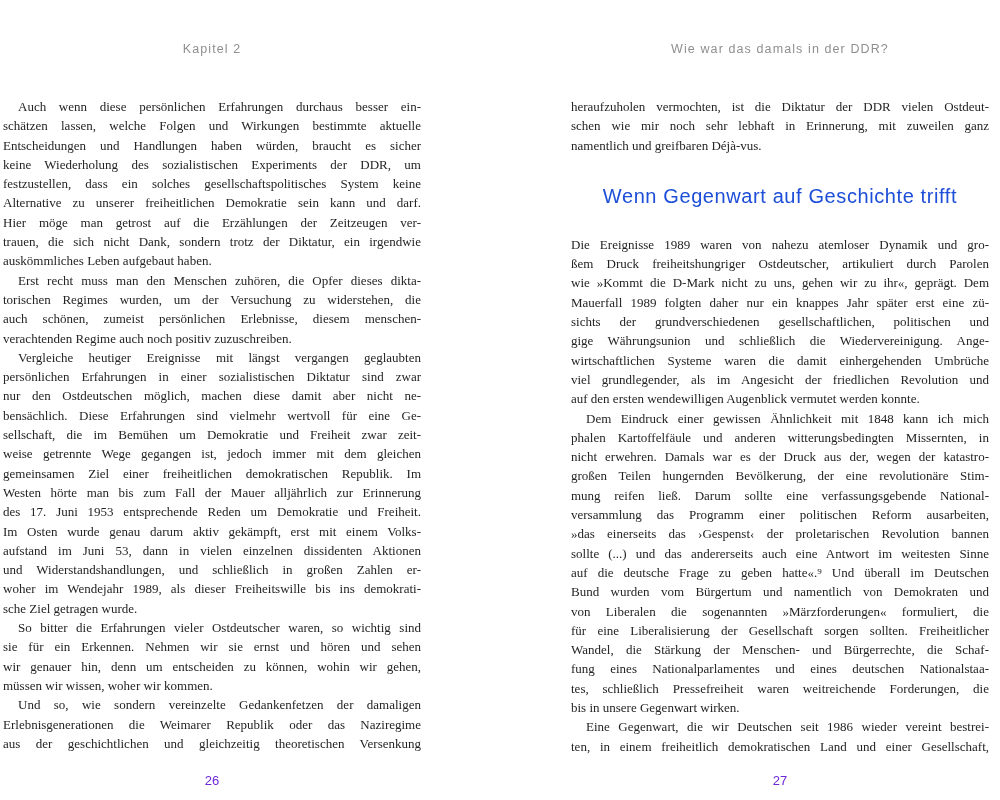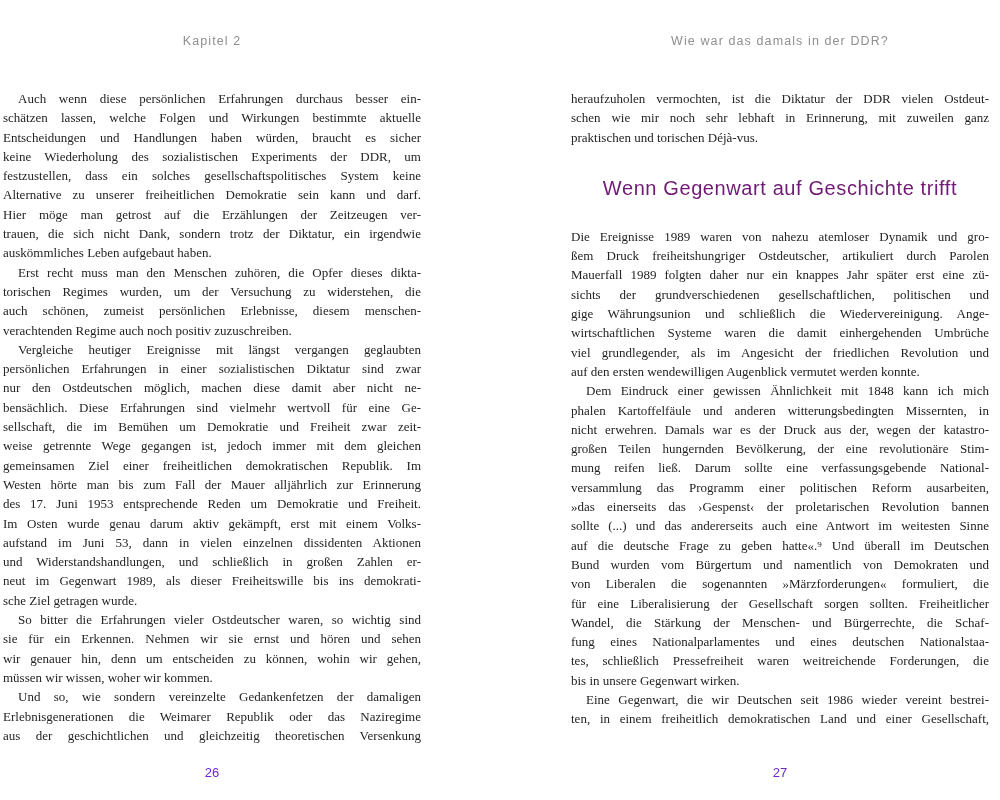--- a/index.html
+++ b/index.html
@@ -7,21 +7,21 @@
     padding: 0;
     background: #ffffff;
   }
   .spread {
     position: relative;
     width: 1000px;
     height: 800px;
     background: #ffffff;
     overflow: hidden;
   }
-  .page { position: absolute; top: 8px; height: 604px; }
+  .page { position: absolute; top: 16px; height: 604px; }
   .page.left  { left: 3px;   width: 418px; }
   .page.right { left: 571px; width: 418px; }
 
   .running-head {
     position: absolute;
     top: 26px;
     left: 0;
     width: 100%;
     text-align: center;
     font-family: "Liberation Sans", "DejaVu Sans", sans-serif;
@@ -52,21 +52,21 @@
   .line.indent   { text-indent: 15px; }
 
   .section-heading {
     margin-top: 28px;
     margin-bottom: 26px;
     text-align: center;
     font-family: "Liberation Sans", "DejaVu Sans", sans-serif;
     font-size: 20px;
     line-height: 26px;
     letter-spacing: 0.6px;
-    color: #701a75;
+    color: #1d4ed8;
     text-align-last: center;
   }
 
   .folio {
     position: absolute;
     top: 757px;
     left: 0;
     width: 100%;
     text-align: center;
     font-family: "Liberation Sans", "DejaVu Sans", sans-serif;
@@ -100,42 +100,43 @@
         <div class="line">nur den Ostdeutschen möglich, machen diese damit aber nicht ne-</div>
         <div class="line">bensächlich. Diese Erfahrungen sind vielmehr wertvoll für eine Ge-</div>
         <div class="line">sellschaft, die im Bemühen um Demokratie und Freiheit zwar zeit-</div>
         <div class="line">weise getrennte Wege gegangen ist, jedoch immer mit dem gleichen</div>
         <div class="line">gemeinsamen Ziel einer freiheitlichen demokratischen Republik. Im</div>
         <div class="line">Westen hörte man bis zum Fall der Mauer alljährlich zur Erinnerung</div>
         <div class="line">des 17. Juni 1953 entsprechende Reden um Demokratie und Freiheit.</div>
         <div class="line">Im Osten wurde genau darum aktiv gekämpft, erst mit einem Volks-</div>
         <div class="line">aufstand im Juni 53, dann in vielen einzelnen dissidenten Aktionen</div>
         <div class="line">und Widerstandshandlungen, und schließlich in großen Zahlen er-</div>
-        <div class="line">neut im Gegenwart 1989, als dieser Freiheitswille bis ins demokrati-</div>
+        <div class="line">woher im Wendejahr 1989, als dieser Freiheitswille bis ins demokrati-</div>
         <div class="line para-end">sche Ziel getragen wurde.</div>
         <div class="line indent">So bitter die Erfahrungen vieler Ostdeutscher waren, so wichtig sind</div>
         <div class="line">sie für ein Erkennen. Nehmen wir sie ernst und hören und sehen</div>
         <div class="line">wir genauer hin, denn um entscheiden zu können, wohin wir gehen,</div>
         <div class="line para-end">müssen wir wissen, woher wir kommen.</div>
         <div class="line indent">Und so, wie sondern vereinzelte Gedankenfetzen der damaligen</div>
         <div class="line">Erlebnisgenerationen die Weimarer Republik oder das Naziregime</div>
         <div class="line">aus der geschichtlichen und gleichzeitig theoretischen Versenkung</div>
       </div>
     <div class="folio">26</div>
   </section>
 
   <section class="page right">
     <div class="running-head">Wie war das damals in der DDR?</div>
     <div class="page-body">
         <div class="line">heraufzuholen vermochten, ist die Diktatur der DDR vielen Ostdeut-</div>
         <div class="line">schen wie mir noch sehr lebhaft in Erinnerung, mit zuweilen ganz</div>
-        <div class="line para-end">praktischen und torischen Déjà-vus.</div>
+        <div class="line para-end">namentlich und greifbaren Déjà-vus.</div>
         <div class="section-heading">Wenn Gegenwart auf Geschichte trifft</div>
         <div class="line">Die Ereignisse 1989 waren von nahezu atemloser Dynamik und gro-</div>
         <div class="line">ßem Druck freiheitshungriger Ostdeutscher, artikuliert durch Parolen</div>
+        <div class="line">wie »Kommt die D-Mark nicht zu uns, gehen wir zu ihr«, geprägt. Dem</div>
         <div class="line">Mauerfall 1989 folgten daher nur ein knappes Jahr später erst eine zü-</div>
         <div class="line">sichts der grundverschiedenen gesellschaftlichen, politischen und</div>
         <div class="line">gige Währungsunion und schließlich die Wiedervereinigung. Ange-</div>
         <div class="line">wirtschaftlichen Systeme waren die damit einhergehenden Umbrüche</div>
         <div class="line">viel grundlegender, als im Angesicht der friedlichen Revolution und</div>
         <div class="line para-end">auf den ersten wendewilligen Augenblick vermutet werden konnte.</div>
         <div class="line indent">Dem Eindruck einer gewissen Ähnlichkeit mit 1848 kann ich mich</div>
         <div class="line">phalen Kartoffelfäule und anderen witterungsbedingten Missernten, in</div>
         <div class="line">nicht erwehren. Damals war es der Druck aus der, wegen der katastro-</div>
         <div class="line">großen Teilen hungernden Bevölkerung, der eine revolutionäre Stim-</div>

